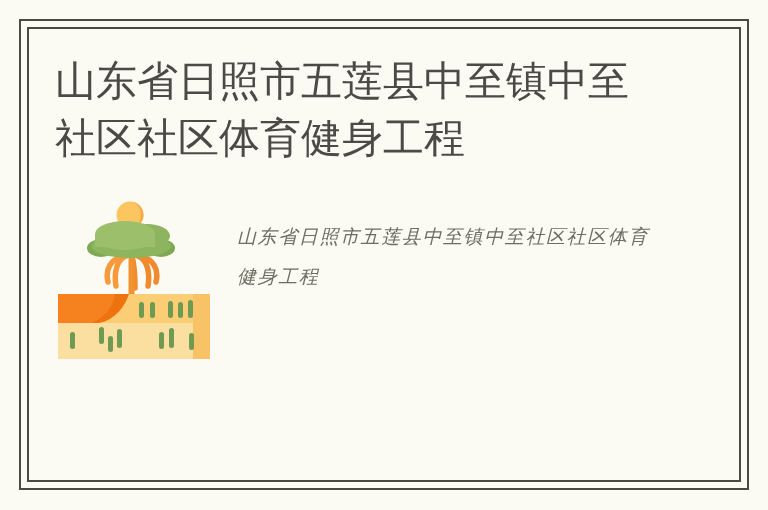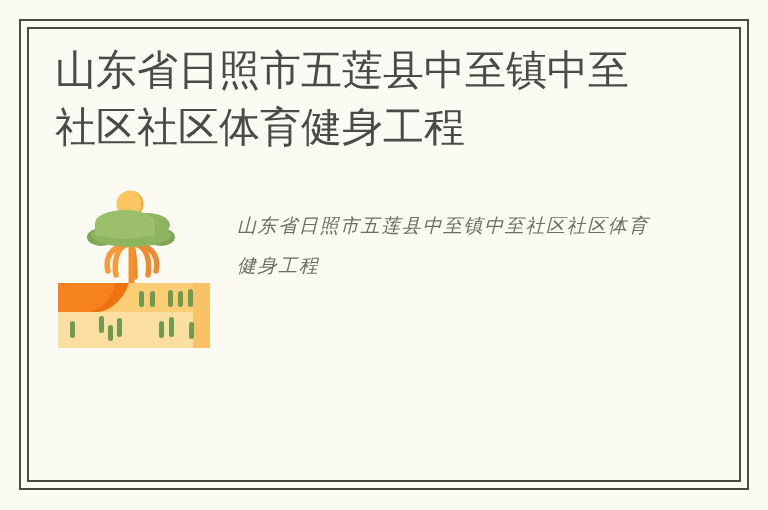--- a/index.html
+++ b/index.html
@@ -41,21 +41,21 @@
     height: 455px;
     border: 2px solid #4A4A40;
     box-sizing: border-box;
     pointer-events: none;
   }
 
   
   .content {
     position: absolute;
     left: 55px;
-    top: 38px;
+    top: 49px;
     width: 620px;
     height: 400px;
   }
 
   .page-title {
     font-family: "DejaVu Sans", "Liberation Sans", sans-serif;
     font-size: 41px;
     line-height: 1.38;
     color: #4B4B45;
     letter-spacing: 0px;

